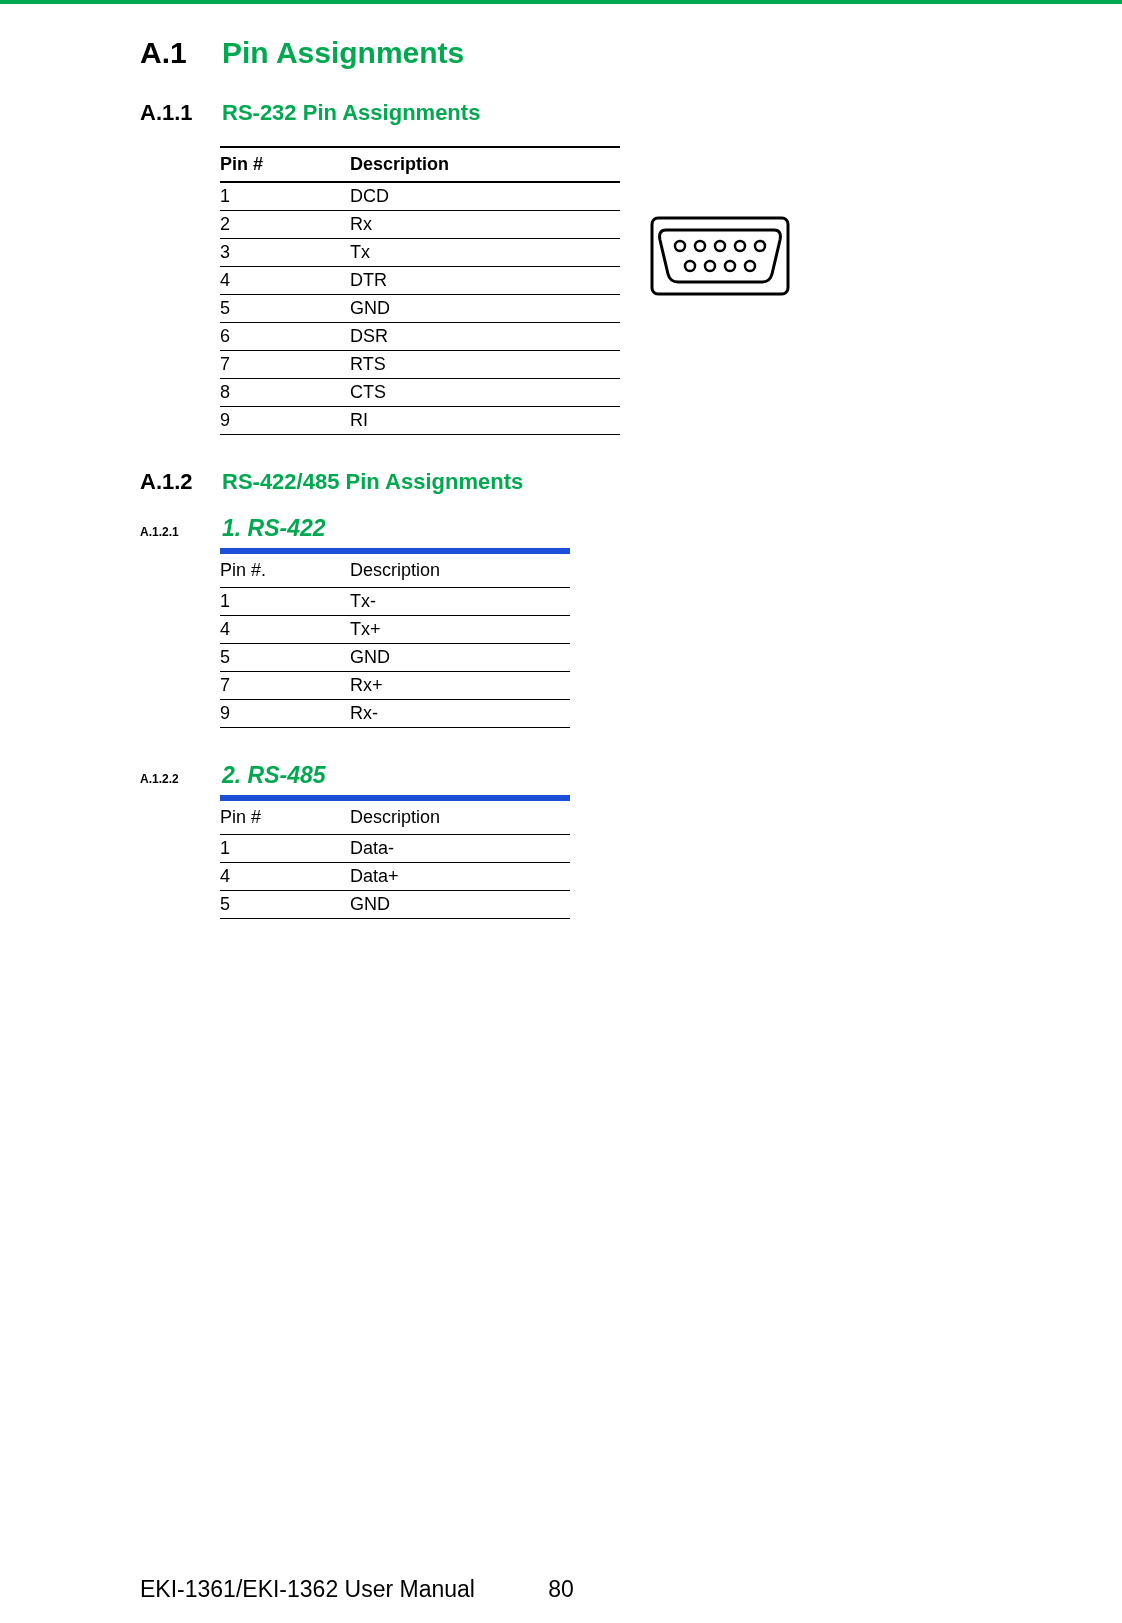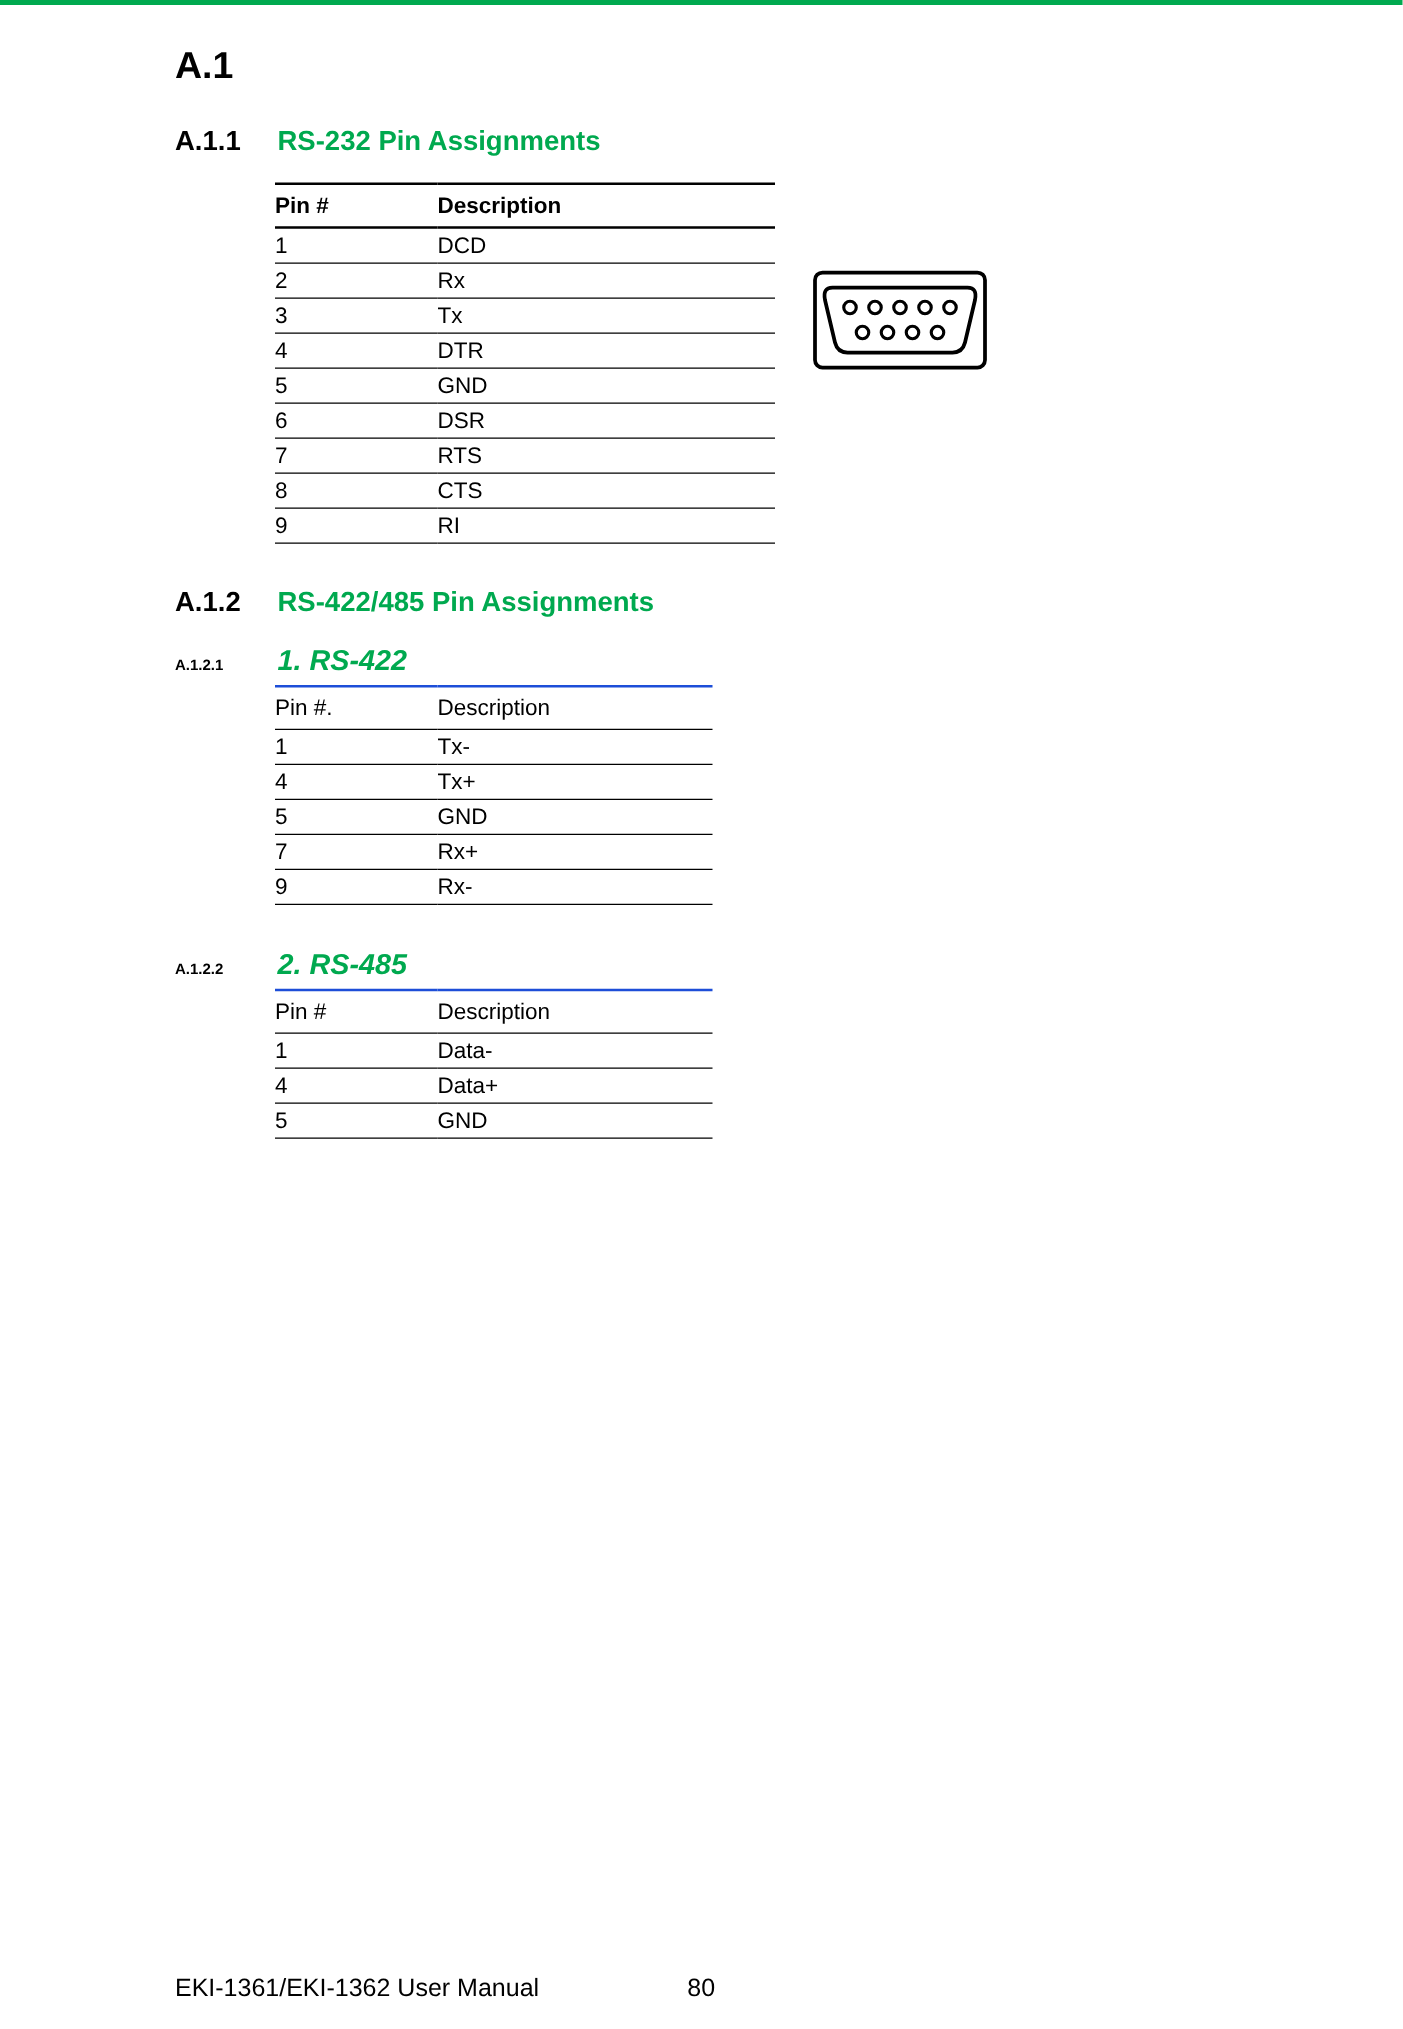--- a/index.html
+++ b/index.html
@@ -82,21 +82,21 @@
       width: 400px;
     }
     .pin-table.narrow {
       width: 350px;
     }
     .pin-table thead tr {
       border-top: 2px solid #000;
       border-bottom: 2px solid #000;
     }
     .pin-table.light thead tr {
-      border-top: 2px solid #1d4ed8;
+      border-top: 6px solid #1d4ed8;
       border-bottom: 1px solid #000;
     }
     .pin-table th {
       text-align: left;
       padding: 6px 8px 6px 0;
       font-weight: bold;
       font-size: 18px;
     }
     .pin-table.light th {
       font-weight: normal;
@@ -113,21 +113,21 @@
       margin-top: 70px;
       margin-left: 20px;
     }
     .footer {
       position: absolute;
       bottom: 20px;
       left: 140px;
       right: 140px;
       display: flex;
       justify-content: space-between;
-      font-size: 20px;
+      font-size: 23px;
       color: #000;
     }
     .footer .page-num {
       position: absolute;
       left: 50%;
       transform: translateX(-50%);
     }
     .section-block {
       margin-bottom: 34px;
     }
@@ -136,20 +136,21 @@
       margin-bottom: 30px;
     }
   </style>
 </head>
 <body>
 
 <div class="page-content">
 
   <div class="section-h1">
     <span class="num">A.1</span>
+    <span class="title">Pin Assignments</span>
   </div>
 
   <div class="section-block">
     <div class="section-h2">
       <span class="num">A.1.1</span>
       <span class="title">RS-232 Pin Assignments</span>
     </div>
 
     <div class="table-with-image">
       <table class="pin-table">

